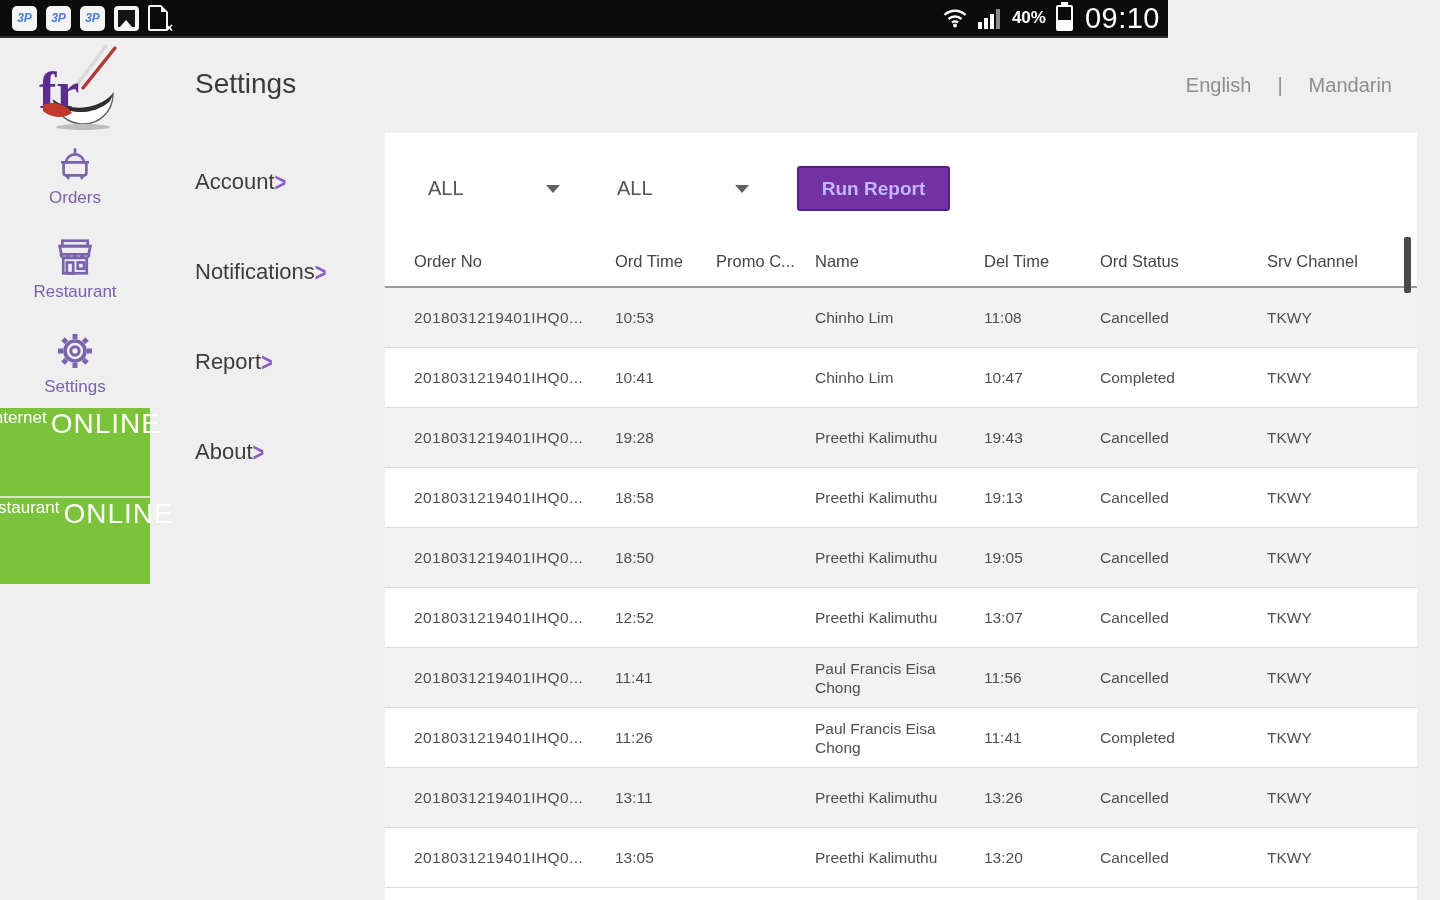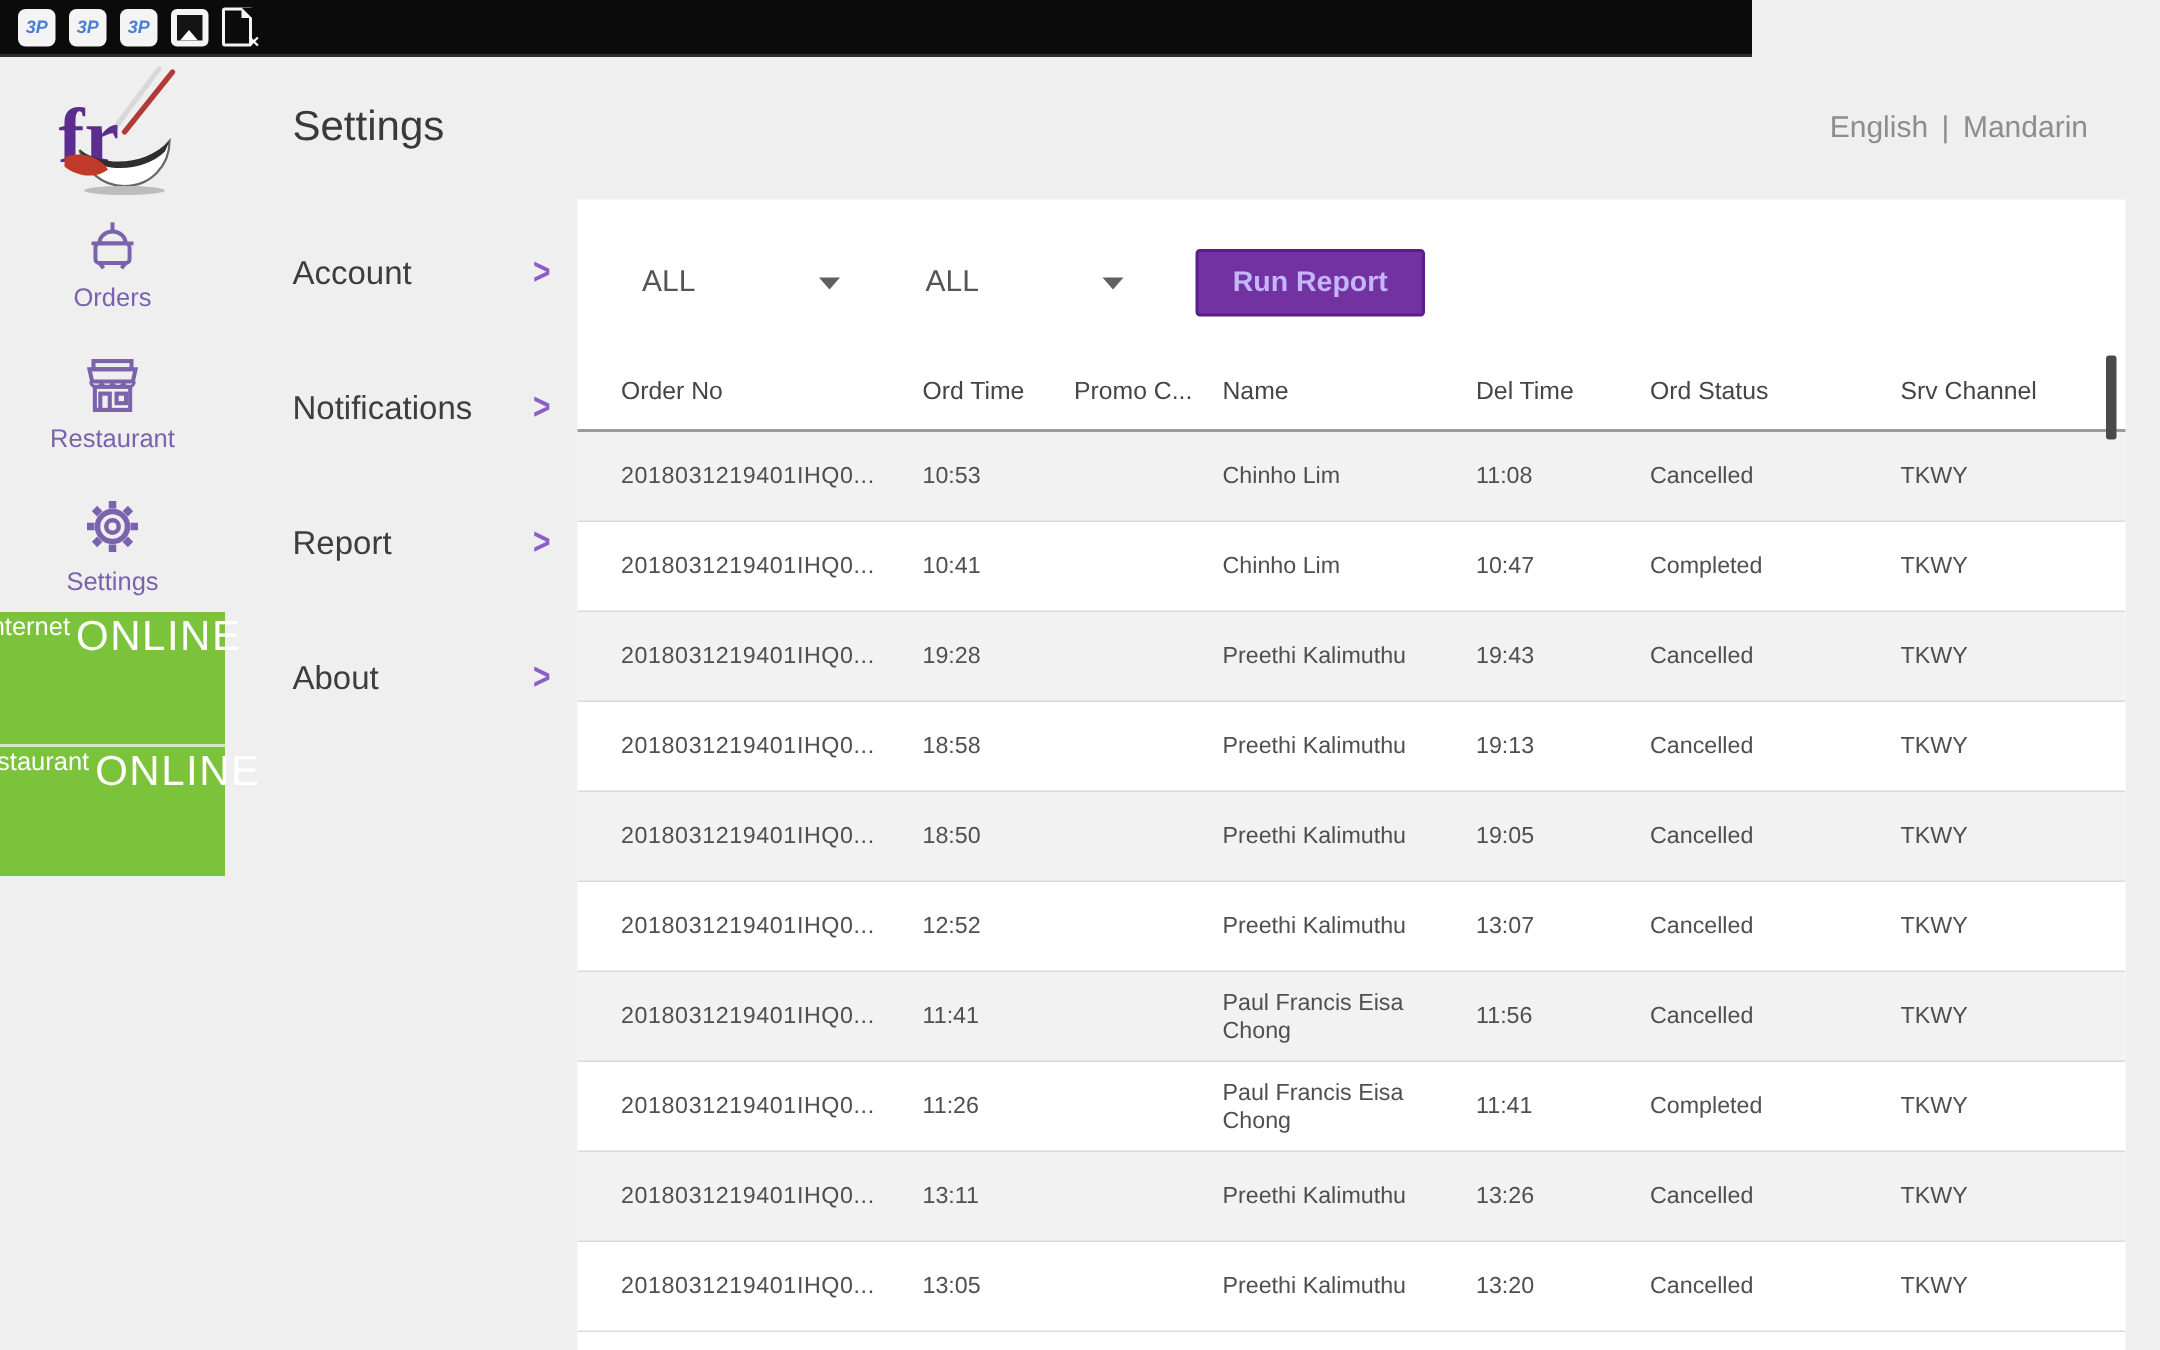--- a/index.html
+++ b/index.html
@@ -43,27 +43,27 @@
   .status-box { height:88px; background:#7cc33c; color:#fff; text-align:center;
     display:flex; justify-content:center; gap:4px; }
   .status-box + .status-box { border-top:2px solid rgba(255,255,255,0.65); }
   .status-box .sb-label { font-size:17px; }
   .status-box .sb-state { font-size:28px; letter-spacing:1px; }
 
   
   .menu { position:absolute; left:150px; top:0; width:235px; height:100%; }
   .page-title { position:absolute; left:45px; top:30px; font-size:28px; font-weight:500; color:#3a3a3a; }
   .menu-item { position:absolute; left:45px; right:18px; height:36px;
-    display:flex; align-items:center; justify-content:space-between; cursor:pointer;gap:38px; }
+    display:flex; align-items:center; cursor:pointer; }
   .menu-item .mi-label { font-size:22px; color:#3d3d3d; }
   .menu-item .chev { color:#8b5fc5; font-size:20px; font-weight:bold; transform:scaleY(1.25); }
   .mi-0 { top:126px; } .mi-1 { top:216px; } .mi-2 { top:306px; } .mi-3 { top:396px; }
 
   
-  .lang { position:absolute; top:36px; right:48px; display:flex; gap:9px; align-items:center;
+  .lang { position:absolute; top:36px; right:48px; display:flex; gap:26px; align-items:center;
     font-size:20px; color:#8d8d8d; }
   .lang .lang-link { cursor:pointer; }
 
   
   .panel { position:absolute; left:385px; top:95px; width:1032px; height:767px; background:#ffffff; }
 
   .filters { position:absolute; top:33px; left:43px; display:flex; align-items:center; }
   .spinner { width:132px; display:flex; align-items:center; justify-content:space-between; cursor:pointer; }
   .spinner .sp-value { font-size:20px; color:#555; }
   .tri-down { width:0; height:0; border-left:7px solid transparent; border-right:7px solid transparent;
@@ -102,20 +102,39 @@
         </div>
       <div class="app-icon">
           <span>3P</span>
         </div>
       <div class="gallery-icon">
           <div class="inner"></div>
         </div>
       <div class="doc-icon">
           <span class="x">×</span>
         </div>
+    </div>
+    <div class="sb-right">
+      <svg width="26" height="22" viewBox="0 0 26 22">
+        <g stroke="#ffffff" stroke-width="2.4" fill="none">
+          <path d="M2.5 8 a15 15 0 0 1 21 0"></path>
+          <path d="M6.5 12 a9.5 9.5 0 0 1 13 0"></path>
+          <path d="M10 15.5 a5 5 0 0 1 6 0"></path>
+        </g>
+        <circle cx="13" cy="18.5" r="2" fill="#ffffff"></circle>
+      </svg>
+      <svg width="24" height="22" viewBox="0 0 24 22">
+        <rect x="0" y="15" width="4" height="7" fill="#ffffff"></rect>
+        <rect x="6" y="11" width="4" height="11" fill="#ffffff"></rect>
+        <rect x="12" y="7" width="4" height="15" fill="#ffffff"></rect>
+        <rect x="18" y="2" width="4" height="20" fill="#8a8a8a"></rect>
+      </svg>
+      <span class="pct">40%</span>
+      <div class="battery"></div>
+      <span class="clock">09:10</span>
     </div>
   </div>
 
   <div class="app">
 
     <aside class="sidebar">
       <div class="logo">
         <svg width="96" height="96" viewBox="0 0 96 96">
           <g stroke-width="3.5" stroke-linecap="round">
             <line x1="88" y1="6" x2="56" y2="46" stroke="#b23a3a"></line>

